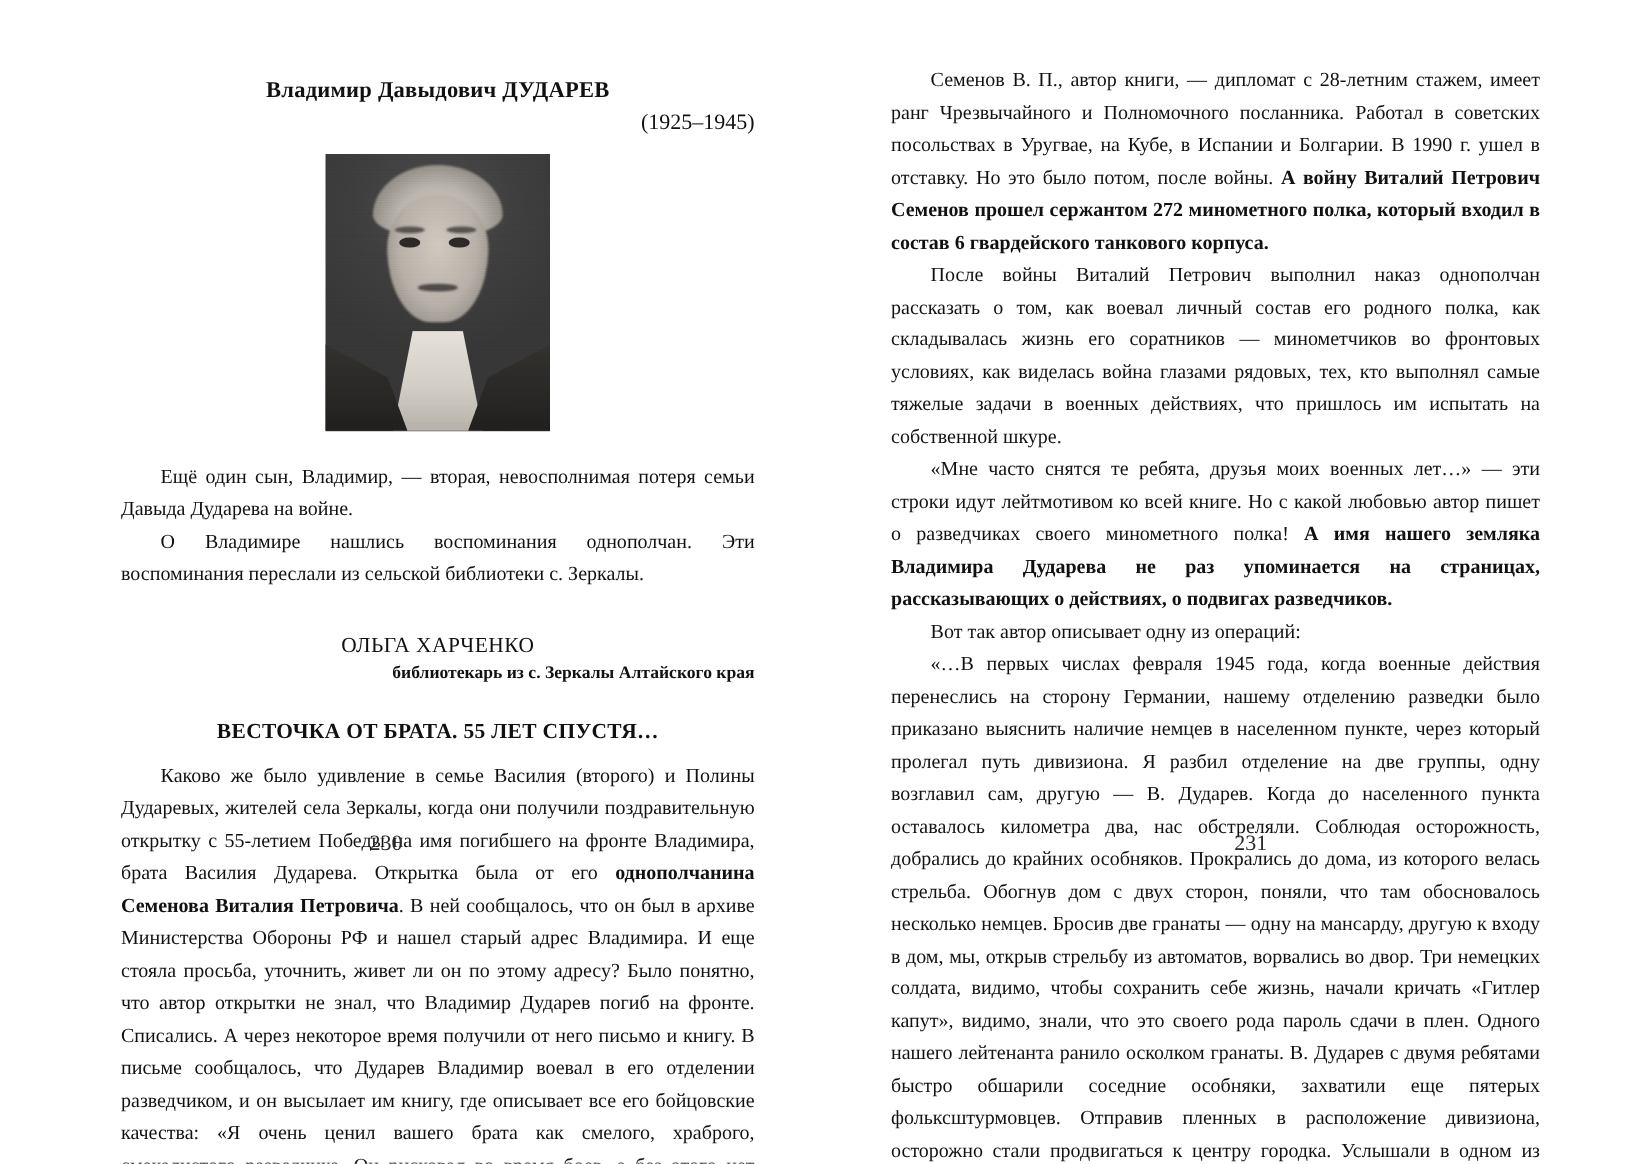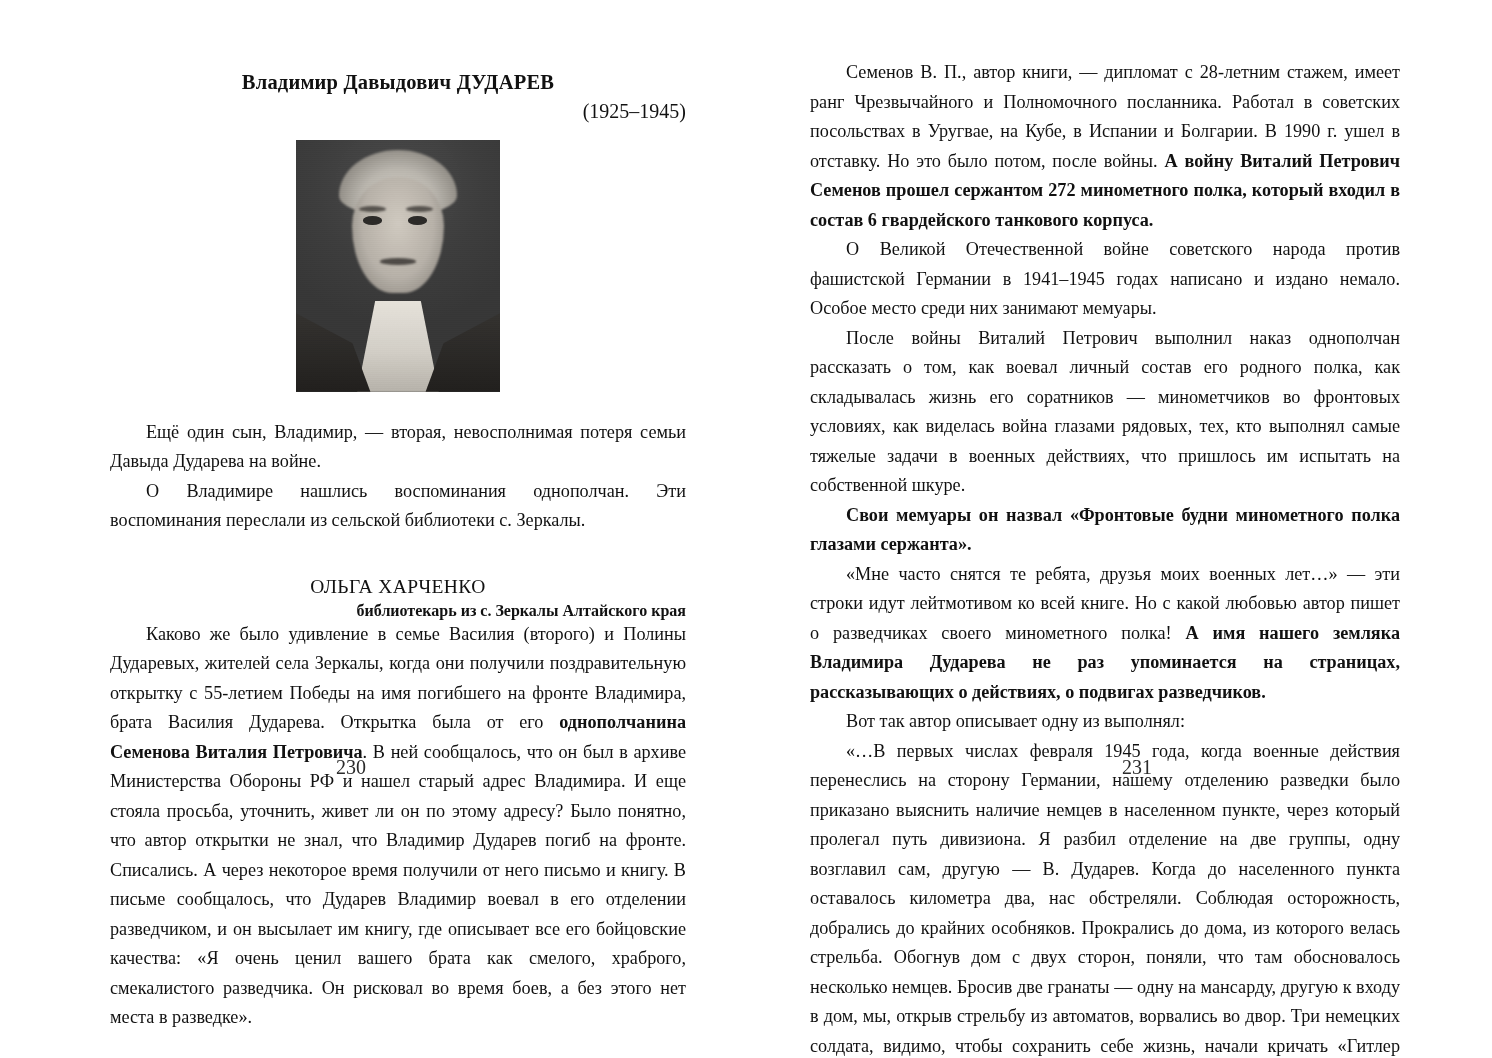--- a/index.html
+++ b/index.html
@@ -207,42 +207,41 @@
         </div>
       </div>
 
       <p class="body">Ещё один сын, Владимир, — вторая, невосполнимая потеря семьи Давыда Дударева на войне.</p>
 
       <p class="body">О Владимире нашлись воспоминания однополчан. Эти воспоминания переслали из сельской библиотеки с. Зеркалы.</p>
 
       <h2 class="author-name">ОЛЬГА ХАРЧЕНКО</h2>
       <div class="author-role">библиотекарь из с. Зеркалы Алтайского края</div>
 
+      <h3 class="article-title">ВЕСТОЧКА ОТ БРАТА. 55 ЛЕТ СПУСТЯ…</h3>
 
       <p class="body"><span>Каково же было удивление в семье Василия (второго) и Полины Дударевых, жителей села Зеркалы, когда они получили поздравительную открытку с 55-летием Победы на имя погибшего на фронте Владимира, брата Василия Дударева. Открытка была от его </span><b>однополчанина Семенова Виталия Петровича</b><span>. В ней сообщалось, что он был в архиве Министерства Обороны РФ и нашел старый адрес Владимира. И еще стояла просьба, уточнить, живет ли он по этому адресу? Было понятно, что автор открытки не знал, что Владимир Дударев погиб на фронте. Списались. А через некоторое время получили от него письмо и книгу. В письме сообщалось, что Дударев Владимир воевал в его отделении разведчиком, и он высылает им книгу, где описывает все его бойцовские качества: «Я очень ценил вашего брата как смелого, храброго, смекалистого разведчика. Он рисковал во время боев, а без этого нет места в разведке».</span></p>
 
     </div>
     <div class="page-num">230</div>
   </div>
 
   <div class="page page-right">
     <div class="col">
 
       <p class="body"><span>Семенов В. П., автор книги, — дипломат с 28-летним стажем, имеет ранг Чрезвычайного и Полномочного посланника. Работал в советских посольствах в Уругвае, на Кубе, в Испании и Болгарии. В 1990 г. ушел в отставку. Но это было потом, после войны. </span><b>А войну Виталий Петрович Семенов прошел сержантом 272 минометного полка, который входил в состав 6 гвардейского танкового корпуса.</b></p>
 
-      <p class="body">О Великой Отечественной войне советского народа против фашистской Германии в 1941–1945 годах написано и издано немало. Особое место среди них занимают мемуары.</p>
 
       <p class="body">После войны Виталий Петрович выполнил наказ однополчан рассказать о том, как воевал личный состав его родного полка, как складывалась жизнь его соратников — минометчиков во фронтовых условиях, как виделась война глазами рядовых, тех, кто выполнял самые тяжелые задачи в военных действиях, что пришлось им испытать на собственной шкуре.</p>
 
-      <p class="body"><b>Свои мемуары он назвал «Фронтовые будни минометного полка глазами сержанта».</b></p>
 
 
       <p class="body"><span>«Мне часто снятся те ребята, друзья моих военных лет…» — эти строки идут лейтмотивом ко всей книге. Но с какой любовью автор пишет о разведчиках своего минометного полка! </span><b>А имя нашего земляка Владимира Дударева не раз упоминается на страницах, рассказывающих о действиях, о подвигах разведчиков.</b></p>
 
-      <p class="body">Вот так автор описывает одну из выполнял:</p>
+      <p class="body">Вот так автор описывает одну из операций:</p>
 
       <p class="body">«…В первых числах февраля 1945 года, когда военные действия перенеслись на сторону Германии, нашему отделению разведки было приказано выяснить наличие немцев в населенном пункте, через который пролегал путь дивизиона. Я разбил отделение на две группы, одну возглавил сам, другую — В. Дударев. Когда до населенного пункта оставалось километра два, нас обстреляли. Соблюдая осторожность, добрались до крайних особняков. Прокрались до дома, из которого велась стрельба. Обогнув дом с двух сторон, поняли, что там обосновалось несколько немцев. Бросив две гранаты — одну на мансарду, другую к входу в дом, мы, открыв стрельбу из автоматов, ворвались во двор. Три немецких солдата, видимо, чтобы сохранить себе жизнь, начали кричать «Гитлер капут», видимо, знали, что это своего рода пароль сдачи в плен. Одного нашего лейтенанта ранило осколком гранаты. В. Дударев с двумя ребятами быстро обшарили соседние особняки, захватили еще пятерых фольксштурмовцев. Отправив пленных в расположение дивизиона, осторожно стали продвигаться к центру городка. Услышали в одном из домов русскую</p>
 
     </div>
     <div class="page-num">231</div>
   </div>
 
 </div>
 
 </body></html>

